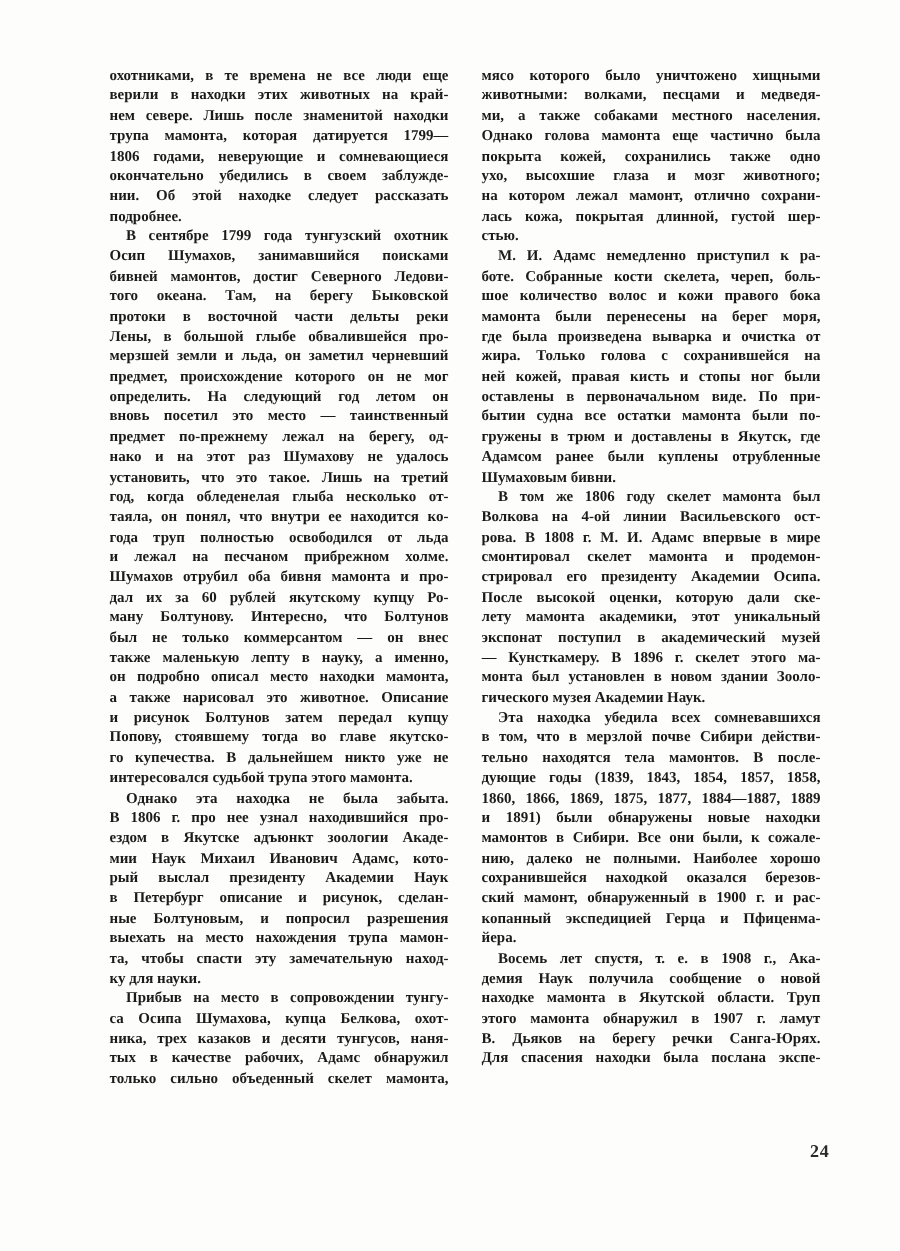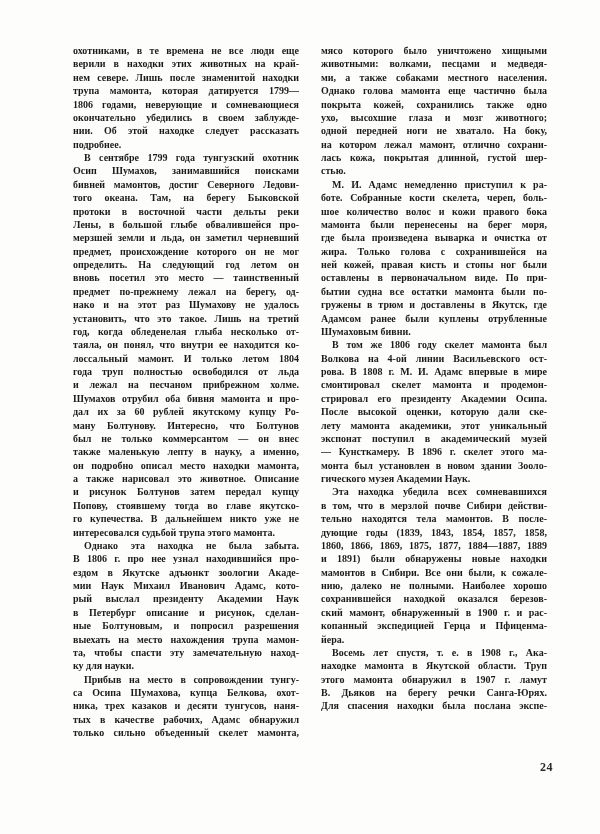--- a/index.html
+++ b/index.html
@@ -79,21 +79,20 @@
         <div class="line">Лены, в большой глыбе обвалившейся про-</div>
         <div class="line">мерзшей земли и льда, он заметил черневший</div>
         <div class="line">предмет, происхождение которого он не мог</div>
         <div class="line">определить. На следующий год летом он</div>
         <div class="line">вновь посетил это место — таинственный</div>
         <div class="line">предмет по-прежнему лежал на берегу, од-</div>
         <div class="line">нако и на этот раз Шумахову не удалось</div>
         <div class="line">установить, что это такое. Лишь на третий</div>
         <div class="line">год, когда обледенелая глыба несколько от-</div>
         <div class="line">таяла, он понял, что внутри ее находится ко-</div>
-        <div class="line">лоссальный мамонт. И только летом 1804</div>
         <div class="line">года труп полностью освободился от льда</div>
         <div class="line">и лежал на песчаном прибрежном холме.</div>
         <div class="line">Шумахов отрубил оба бивня мамонта и про-</div>
         <div class="line">дал их за 60 рублей якутскому купцу Ро-</div>
         <div class="line">ману Болтунову. Интересно, что Болтунов</div>
         <div class="line">был не только коммерсантом — он внес</div>
         <div class="line">также маленькую лепту в науку, а именно,</div>
         <div class="line">он подробно описал место находки мамонта,</div>
         <div class="line">а также нарисовал это животное. Описание</div>
         <div class="line">и рисунок Болтунов затем передал купцу</div>
@@ -116,21 +115,20 @@
         <div class="line">тых в качестве рабочих, Адамс обнаружил</div>
         <div class="line">только сильно объеденный скелет мамонта,</div>
       </div>
     <div class="col">
         <div class="line">мясо которого было уничтожено хищными</div>
         <div class="line">животными: волками, песцами и медведя-</div>
         <div class="line">ми, а также собаками местного населения.</div>
         <div class="line">Однако голова мамонта еще частично была</div>
         <div class="line">покрыта кожей, сохранились также одно</div>
         <div class="line">ухо, высохшие глаза и мозг животного;</div>
-        <div class="line">одной передней ноги не хватало. На боку,</div>
         <div class="line">на котором лежал мамонт, отлично сохрани-</div>
         <div class="line">лась кожа, покрытая длинной, густой шер-</div>
         <div class="line no-just">стью.</div>
         <div class="line indent">М. И. Адамс немедленно приступил к ра-</div>
         <div class="line">боте. Собранные кости скелета, череп, боль-</div>
         <div class="line">шое количество волос и кожи правого бока</div>
         <div class="line">мамонта были перенесены на берег моря,</div>
         <div class="line">где была произведена выварка и очистка от</div>
         <div class="line">жира. Только голова с сохранившейся на</div>
         <div class="line">ней кожей, правая кисть и стопы ног были</div>
@@ -156,20 +154,21 @@
         <div class="line">дующие годы (1839, 1843, 1854, 1857, 1858,</div>
         <div class="line">1860, 1866, 1869, 1875, 1877, 1884—1887, 1889</div>
         <div class="line">и 1891) были обнаружены новые находки</div>
         <div class="line">мамонтов в Сибири. Все они были, к сожале-</div>
         <div class="line">нию, далеко не полными. Наиболее хорошо</div>
         <div class="line">сохранившейся находкой оказался березов-</div>
         <div class="line">ский мамонт, обнаруженный в 1900 г. и рас-</div>
         <div class="line">копанный экспедицией Герца и Пфиценма-</div>
         <div class="line no-just">йера.</div>
         <div class="line indent">Восемь лет спустя, т. е. в 1908 г., Ака-</div>
+        <div class="line">демия Наук получила сообщение о новой</div>
         <div class="line">находке мамонта в Якутской области. Труп</div>
         <div class="line">этого мамонта обнаружил в 1907 г. ламут</div>
         <div class="line">В. Дьяков на берегу речки Санга-Юрях.</div>
         <div class="line">Для спасения находки была послана экспе-</div>
       </div>
   </div>
   <div class="page-number">24</div>
 </div>
 
 </body></html>

